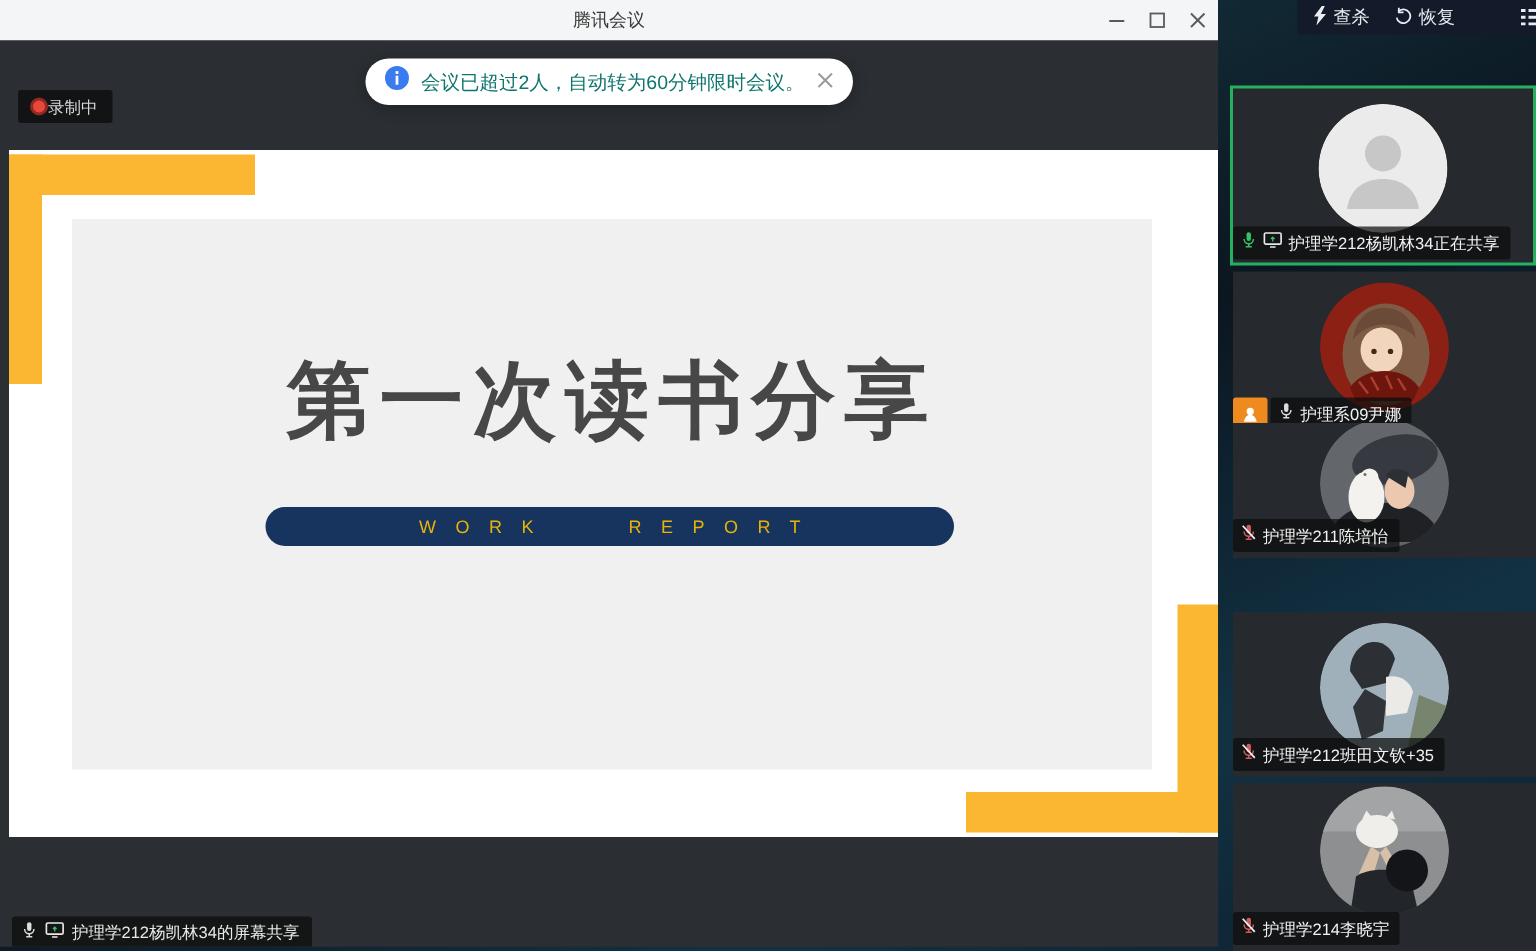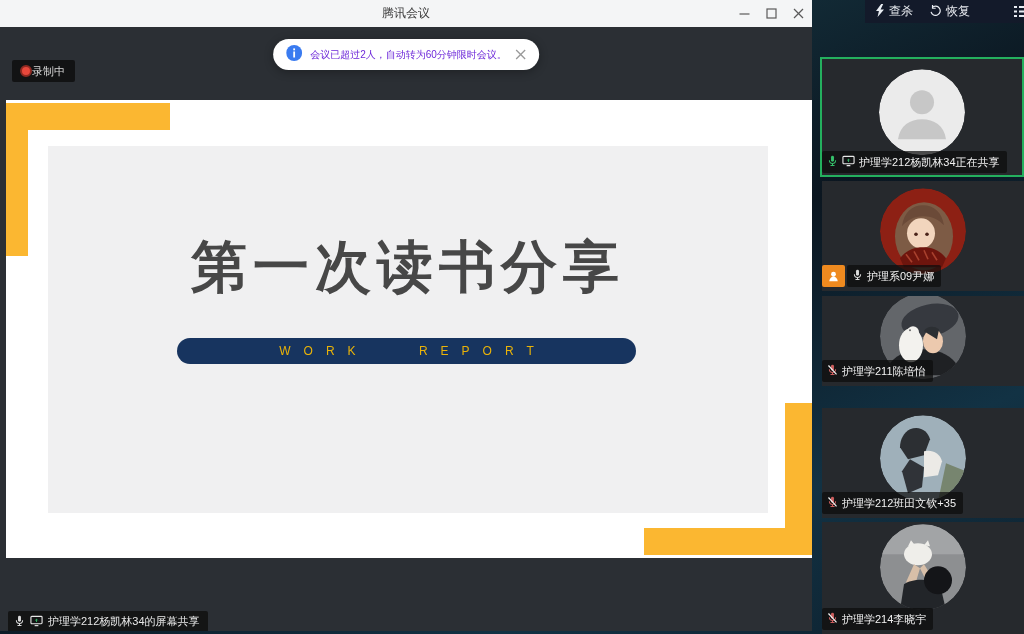--- a/index.html
+++ b/index.html
@@ -19,21 +19,21 @@
   .titlebar { position:relative; height:27px; background:#f4f5f6; display:flex; align-items:center; justify-content:center; }
   .titlebar .title { font-size:12px; color:#3a3a3a; }
   .win-controls { position:absolute; right:8px; top:0; height:27px; display:flex; align-items:center; gap:16px; }
   .win-controls span { display:flex; align-items:center; }
 
   .share-area { position:absolute; left:0; top:27px; width:812px; height:604px; background:#2b2f34; overflow:hidden; }
 
   .toast { position:absolute; left:50%; top:12px; transform:translateX(-50%); height:31px;
            background:#fff; border-radius:16px; box-shadow:0 2px 10px rgba(0,0,0,.3);
            display:flex; align-items:center; gap:8px; padding:0 13px; white-space:nowrap; }
-  .toast-text { font-size:10px; color:#6d28d9; }
+  .toast-text { font-size:13px; color:#0f766e; }
 
   .rec-badge { position:absolute; left:12px; top:33px; height:22px; background:rgba(14,14,14,.82);
                border-radius:2px; display:flex; align-items:center; gap:0; padding:0 10px 0 8px; }
   .rec-dot { width:9px; height:9px; border-radius:50%; background:#e8483c; border:2px solid #8f2a22;
              width:12px; height:12px; }
   .rec-label { font-size:11px; color:#d8d8d8; }
 
   
   .slide { position:absolute; left:6px; top:73px; width:806px; height:458px; background:#ffffff; overflow:hidden; }
   .y-top-h { position:absolute; left:0; top:3px;  width:164px; height:27px; background:#fbb731; }
@@ -54,21 +54,21 @@
   
   .speak-bar { position:absolute; left:835px; top:31px; width:189px; height:22px; background:#23272c;
                display:flex; align-items:center; gap:6px; padding-left:7px; overflow:hidden; }
   .speak-divider { width:1px; height:12px; background:#4a4f55; }
   .speak-text { font-size:10.5px; color:#d9dde1; white-space:nowrap; }
 
   .tile { position:absolute; left:822px; width:202px; background:#26292d; overflow:hidden; }
   .tile.active { left:820px; width:204px; border:2px solid #24b05e; }
   .tile-1 { top:57px;  height:120px; }
   .tile-2 { top:181px; height:110px; }
-  .tile-3 { top:296px; height:90px;text-decoration:underline; }
+  .tile-3 { top:282px; height:90px;text-decoration:underline; }
   .tile-4 { top:408px; height:110px; }
   .tile-5 { top:522px; height:112px; }
   .avatar { position:absolute; left:50%; top:47%; transform:translate(-50%,-52%);
             width:86px; height:86px; border-radius:50%; overflow:hidden; }
   .tile-5 .avatar { top:42%; }
   .label-row { position:absolute; left:0; bottom:4px; display:flex; align-items:stretch; gap:2px; }
   .tile.active .label-row { bottom:2px; }
   .host-badge { width:23px; background:#ef8a1f; border-radius:2px; display:flex; align-items:center; justify-content:center; }
   .name-badge { display:flex; align-items:center; gap:4px; background:rgba(12,12,12,.72);
                 padding:2px 7px 2px 5px; border-radius:2px; max-width:198px; overflow:hidden; }

